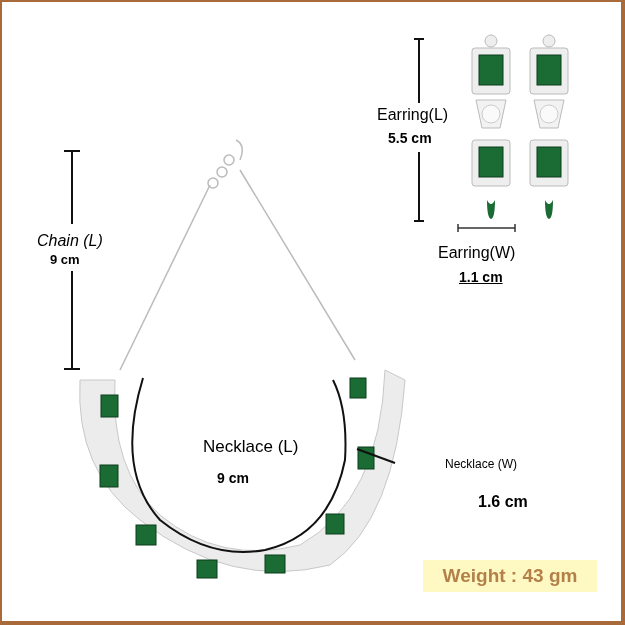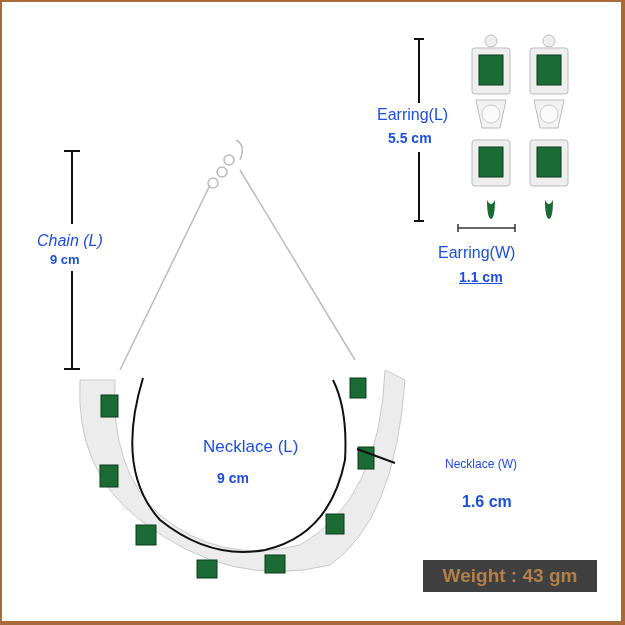--- a/index.html
+++ b/index.html
@@ -1,22 +1,22 @@
 <!DOCTYPE html>
 <html><head>
 <meta charset="utf-8">
 <style>
   html, body { margin:0; padding:0; background:#fff; }
   body { width:625px; height:625px; position:relative; overflow:hidden; font-family:"Liberation Sans", sans-serif; }
   .frame { position:absolute; left:0; top:0; width:621px; height:621px; border-top:2px solid #a86a3a; border-left:2px solid #a86a3a; border-right:4px solid #a86a3a; border-bottom:4px solid #a86a3a; box-sizing:border-box; width:625px; height:625px; }
   svg.art { position:absolute; left:0; top:0; }
-  .label { position:absolute; color:#1d4ed8; white-space:nowrap; }
+  .label { position:absolute; color:#000000; white-space:nowrap; }
   .lbl-reg { font-size:16px; font-weight:400; }
   .lbl-bold { font-size:14px; font-weight:700; }
-  .weight { position:absolute; left:423px; top:560px; width:174px; height:32px; background:#404040; color:#b4804a; font-weight:700; font-size:19px; display:flex; align-items:center; justify-content:center; }
+  .weight { position:absolute; left:423px; top:560px; width:174px; height:32px; background:#fef9c3; color:#b4804a; font-weight:700; font-size:19px; display:flex; align-items:center; justify-content:center; }
 </style>
 </head>
 <body>
 
 <div class="frame"></div>
 
 <svg class="art" width="625" height="625" viewBox="0 0 625 625">
 
   <g stroke="#111" stroke-width="2">
     <line x1="419" y1="39" x2="419" y2="103"></line>
@@ -93,17 +93,17 @@
 <div class="label lbl-reg" style="left:438px;top:244px;">Earring(W)</div>
 <div class="label lbl-bold" style="left:459px;top:269px;text-decoration:underline;">1.1 cm</div>
 
 <div class="label lbl-reg" style="left:37px;top:232px;font-style:italic;">Chain (L)</div>
 <div class="label lbl-bold" style="left:50px;top:252px;font-size:13px;">9 cm</div>
 
 <div class="label lbl-reg" style="left:187px;top:437px;font-size:17px;margin-left:16px;">Necklace (L)</div>
 <div class="label lbl-bold" style="left:217px;top:470px;">9 cm</div>
 
 <div class="label lbl-reg" style="left:445px;top:457px;font-size:12px;">Necklace (W)</div>
-<div class="label lbl-bold" style="left:462px;top:493px;font-size:16px;">1.6 cm</div>
+<div class="label lbl-bold" style="left:478px;top:493px;font-size:16px;">1.6 cm</div>
 
 <div class="weight">
   <span>Weight : 43 gm</span>
 </div>
 
 </body></html>

